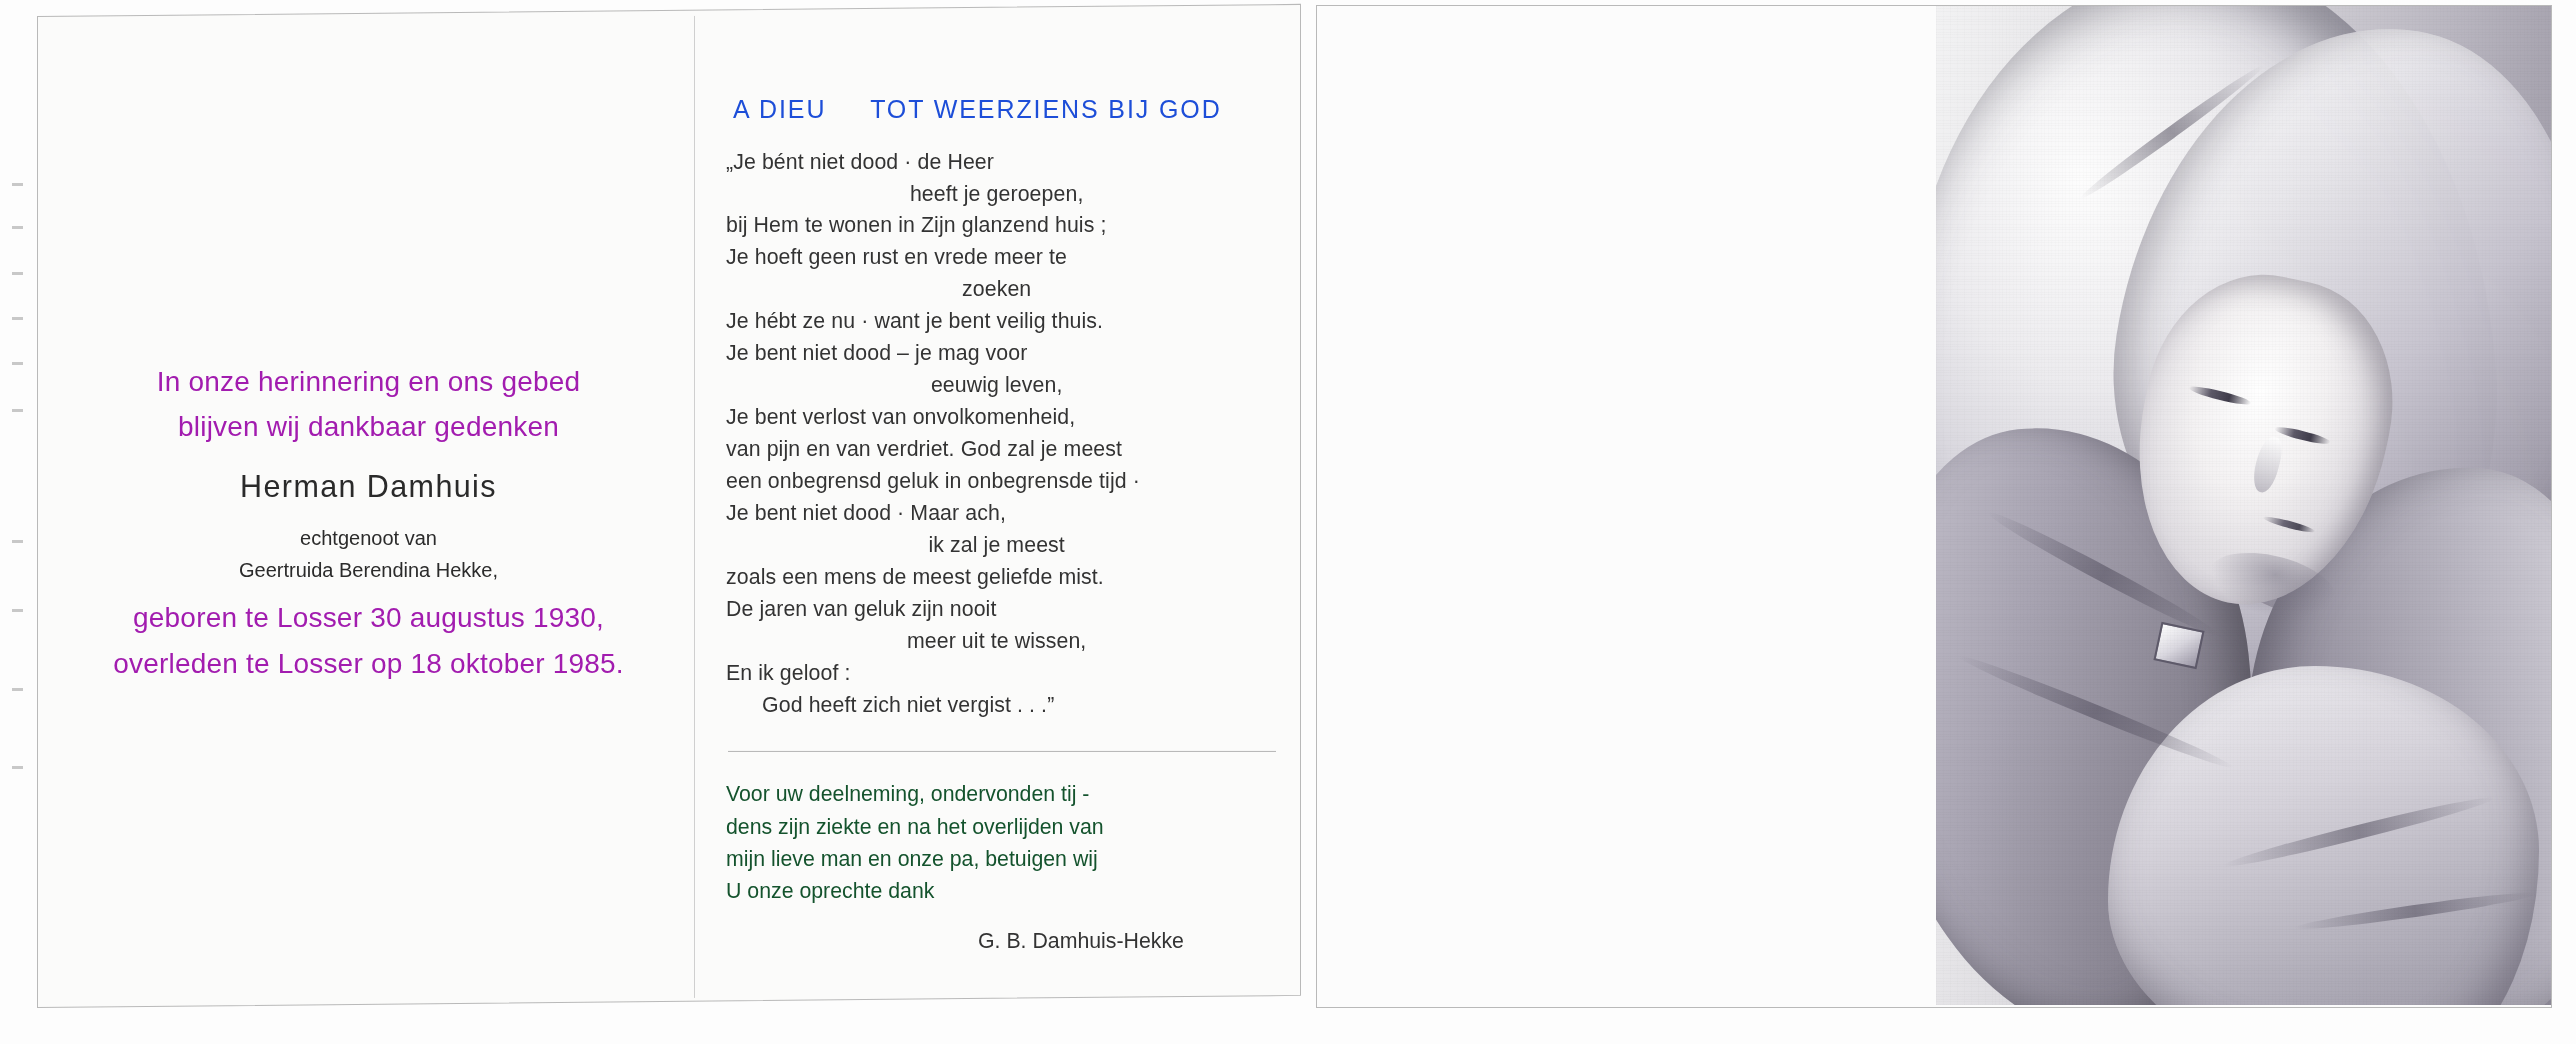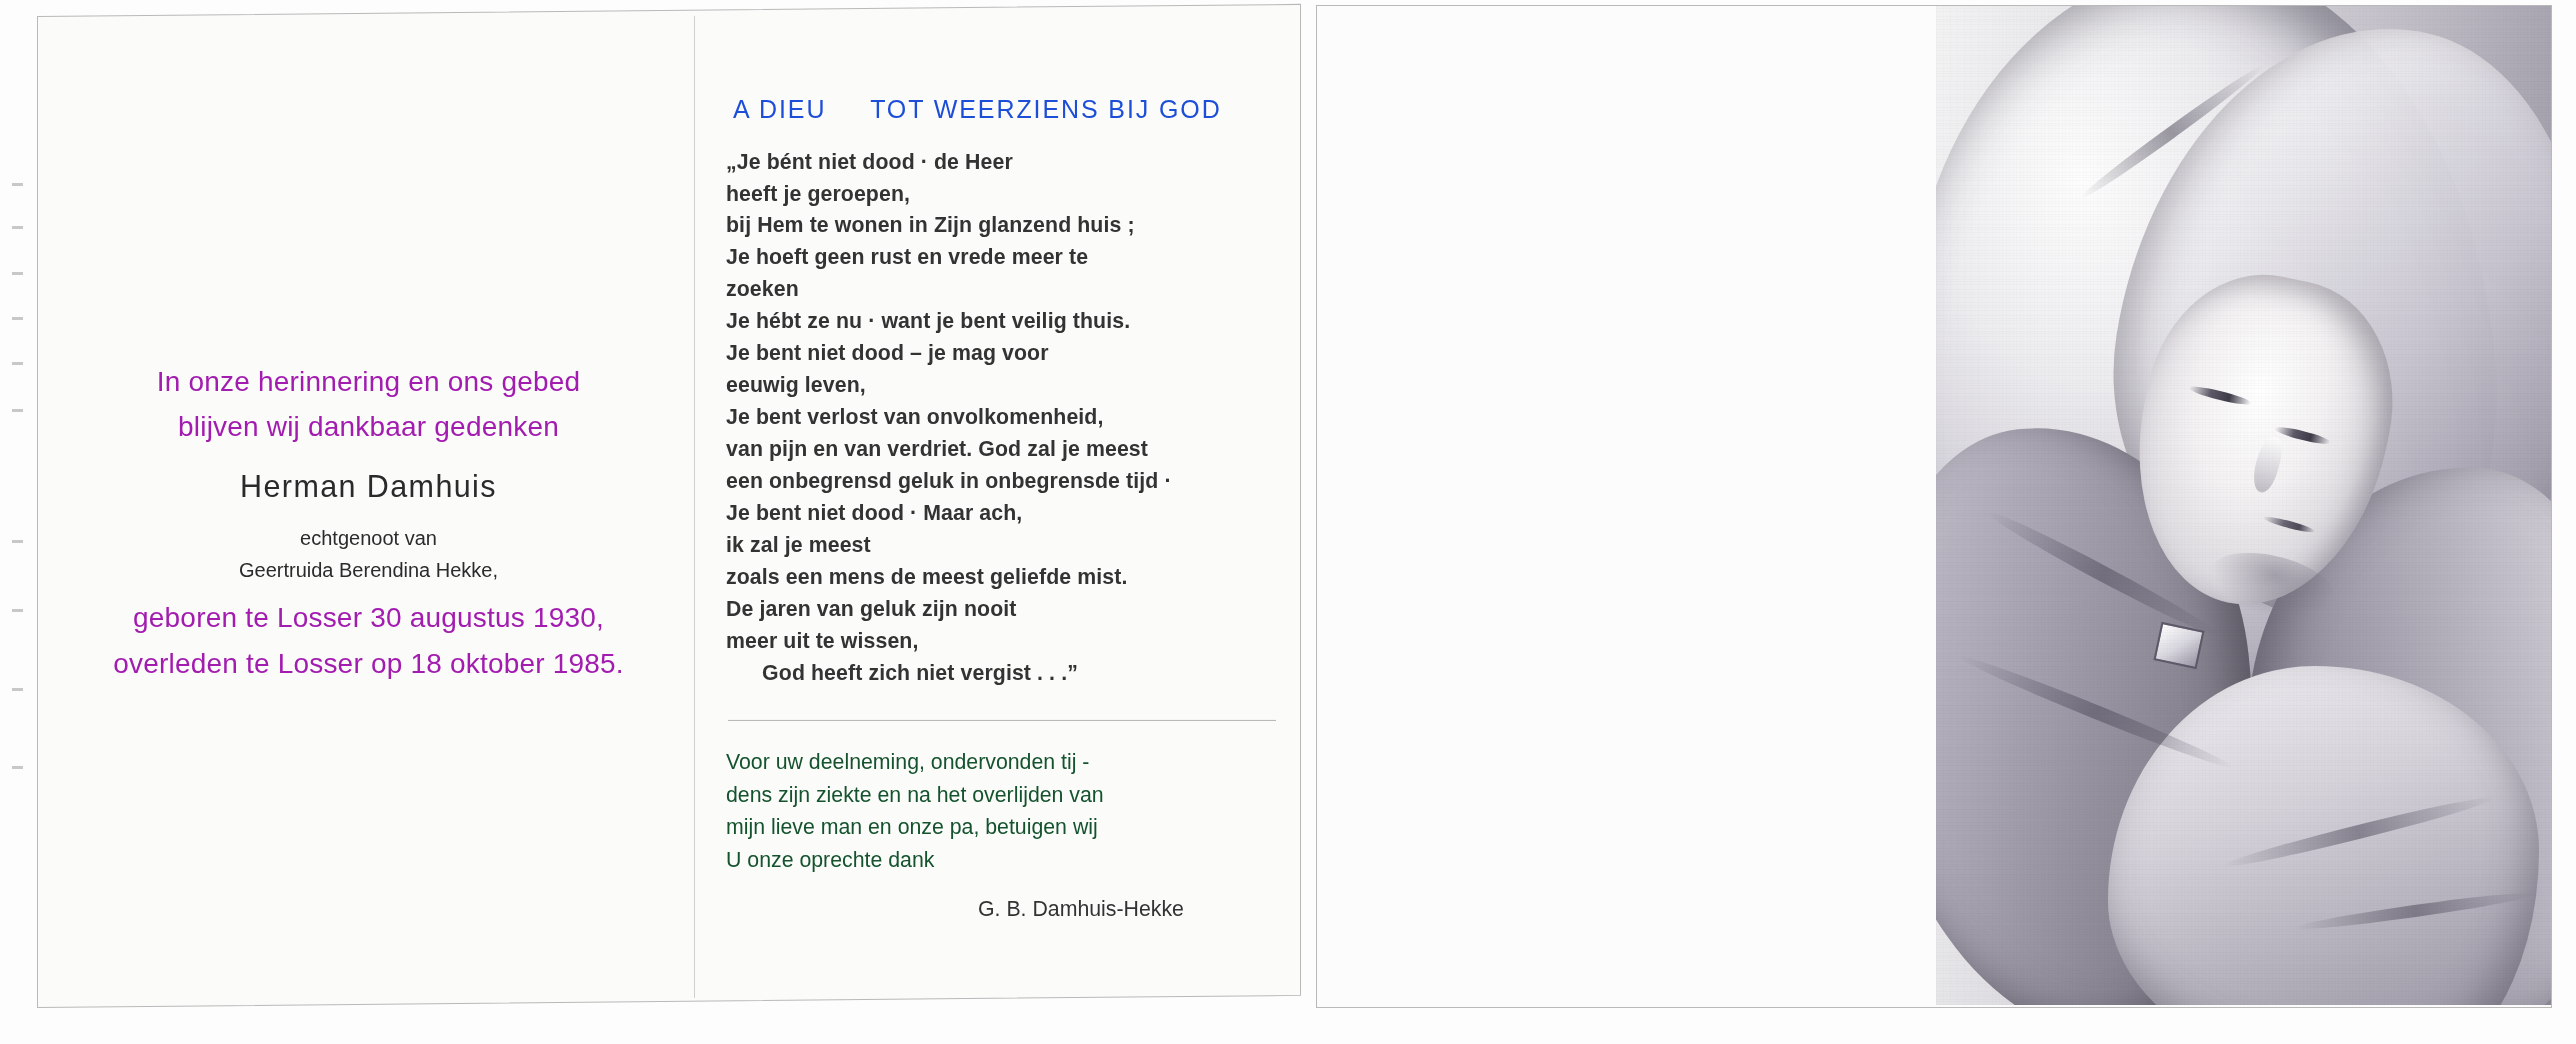--- a/index.html
+++ b/index.html
@@ -102,29 +102,28 @@
     letter-spacing: 1.9px;
     color: #1d4ed8;
     margin: 0 0 22.6px 7px;
     white-space: pre;
   }
   .poem {
     font-size: 21.3px;
     line-height: 1.5;
     color: #333;
     letter-spacing: 0.1px;
-    font-weight: bold;
   }
   .poem .pl {
     display: block;
     white-space: pre;
   }
   .poem .ind {
     display: block;
-    text-align: left;
+    text-align: center;
     padding-right: 15.7px;
     white-space: pre;
   }
   .rule {
     margin: 30px 0 26px 1.7px;
     width: 548px;
     height: 0.9px;
     background: #b5b5b5;
   }
   .thanks {
@@ -348,20 +347,21 @@
           <span class="pl">Je bent niet dood – je mag voor</span>
           <span class="ind">eeuwig leven,</span>
           <span class="pl">Je bent verlost van onvolkomenheid,</span>
           <span class="pl">van pijn en van verdriet. God zal je meest</span>
           <span class="pl">een onbegrensd geluk in onbegrensde tijd ·</span>
           <span class="pl">Je bent niet dood · Maar ach,</span>
           <span class="ind">ik zal je meest</span>
           <span class="pl">zoals een mens de meest geliefde mist.</span>
           <span class="pl">De jaren van geluk zijn nooit</span>
           <span class="ind">meer uit te wissen,</span>
+          <span class="pl">En ik geloof :</span>
           <span class="pl">      God heeft zich niet vergist . . .”</span>
         </div>
 
         <div class="rule"></div>
 
         <div class="thanks">
           <span class="tl">Voor uw deelneming, ondervonden tij -</span>
           <span class="tl">dens zijn ziekte en na het overlijden van</span>
           <span class="tl">mijn lieve man en onze pa, betuigen wij</span>
           <span class="tl">U onze oprechte dank</span>

